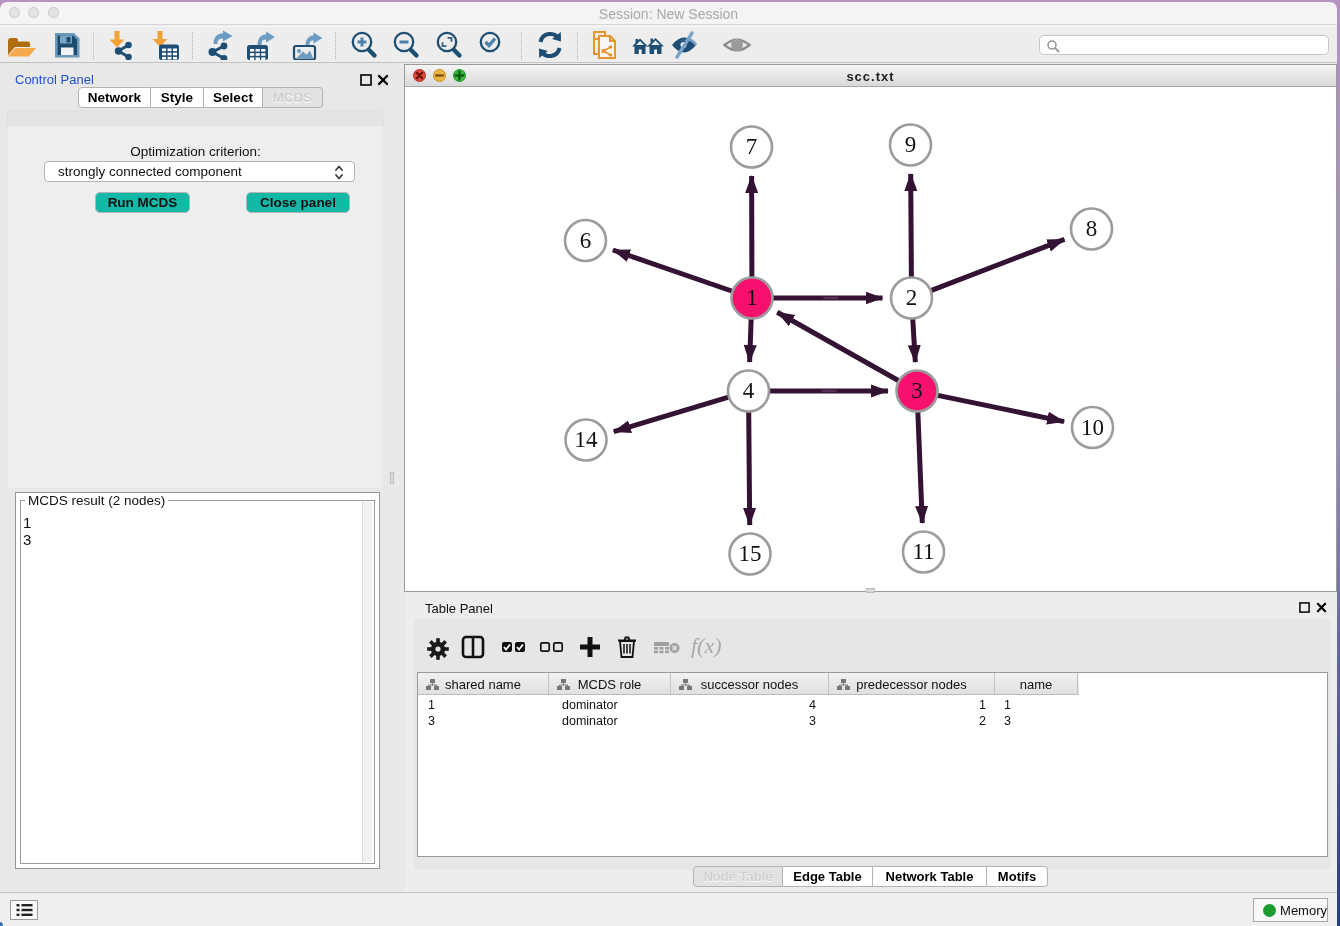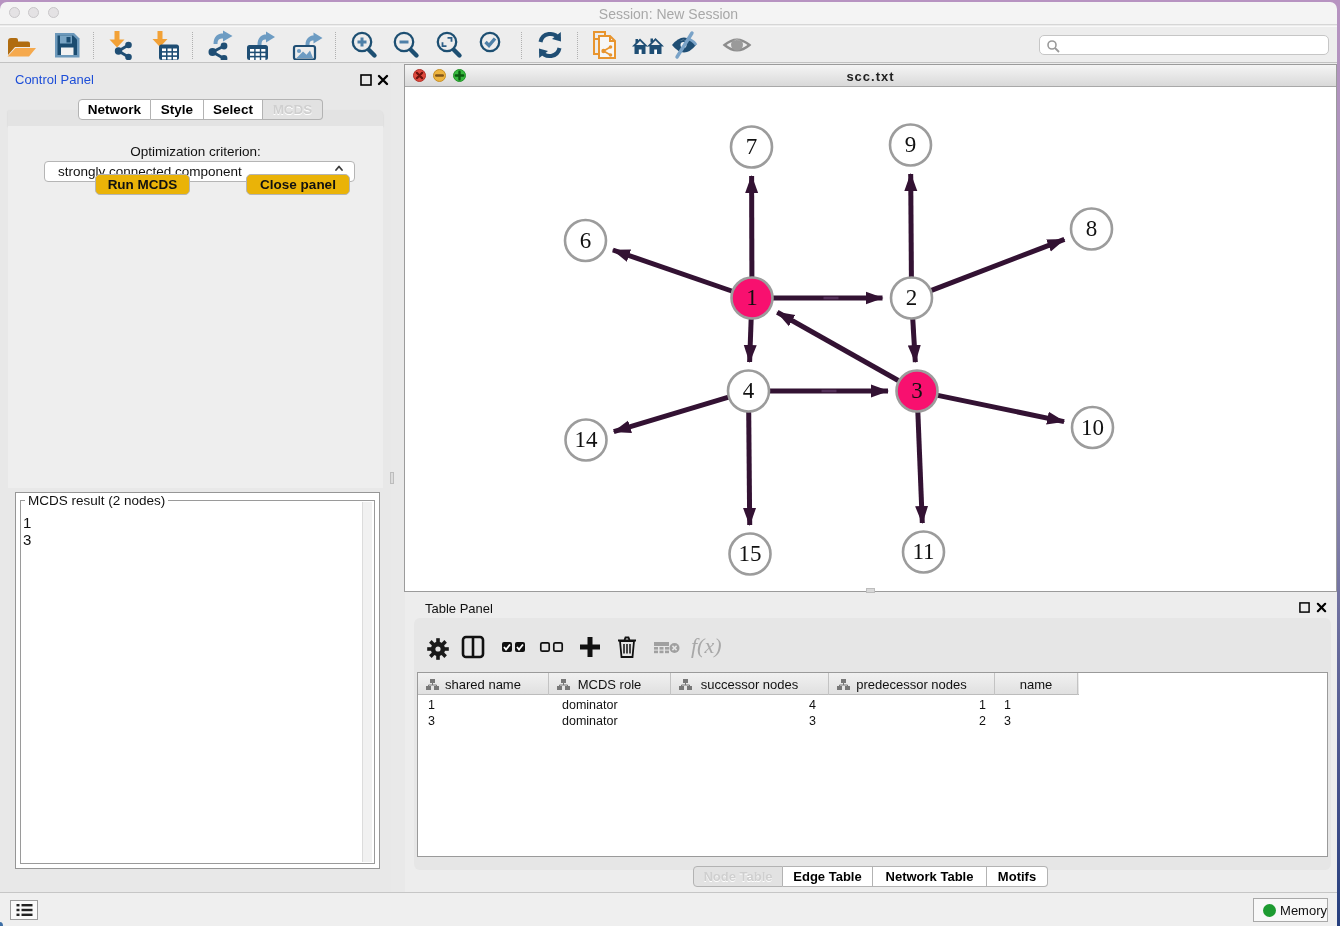--- a/index.html
+++ b/index.html
@@ -24,21 +24,21 @@
 .wbtn { position:absolute; top:11px; }
 .tabs { position:absolute; display:flex; font-size:13.5px; }
 .tab { border:1px solid #b3b3b3; background:#fff; color:#000; text-align:center; padding:2px 0 0 0; height:21px; border-left:none; font-weight:bold; }
 .tab.first { border-left:1px solid #b3b3b3; border-radius:4px 0 0 4px; }
 .tab.last { border-radius:0 4px 4px 0; }
 .tab.sel { background:#e2e2e2; color:#cfcfcf; text-shadow:0 1px 0 #fff; }
 #tabband { position:absolute; left:8px; top:47px; width:375px; height:16px; background:#e3e3e3; border-radius:0 5px 0 0; box-shadow:0 1px 2px rgba(0,0,0,0.12); }
 #inset { position:absolute; left:8px; top:63px; width:375px; height:362px; background:#eeeeee; }
 #optlabel { position:absolute; left:0; top:18px; width:375px; text-align:center; font-size:13.5px; color:#111; }
 #combo { position:absolute; left:36px; top:35px; width:311px; height:21px; background:#fff; border:1px solid #b5b5b5; border-radius:4px; font-size:13.5px; color:#111; padding:2px 0 0 13px; }
-.btn { position:absolute; top:48px; height:21px; background:#eab308; border:1px solid #b5b5b5; border-radius:5px; font-size:13.5px; color:#111; text-align:center; padding-top:2px; font-weight:bold; }
+.btn { position:absolute; top:66px; height:21px; background:#14b8a6; border:1px solid #b5b5b5; border-radius:5px; font-size:13.5px; color:#111; text-align:center; padding-top:2px; font-weight:bold; }
 
 #grp { position:absolute; left:15px; top:429px; width:365px; height:377px; border:1px solid #969696; background:#fff; }
 #grpline { position:absolute; left:4px; top:7px; right:4px; bottom:4px; border:1px solid #9a9a9a; }
 #grp .lbl { position:absolute; left:9px; top:0px; background:#fff; padding:0 3px; font-size:13.5px; color:#111; }
 #grp .v { position:absolute; left:7px; font-size:15px; color:#111; }
 #grp .sb { position:absolute; right:7px; top:9px; width:10px; height:360px; background:#f1f1f1; border-left:1px solid #dcdcdc; }
 
 #vsplit { left:391px; top:63px; width:14px; height:829px; background:#e9e9e9; }
 
 #netwin { left:404px; top:64px; width:933px; height:528px; border:1px solid #9b9b9b; background:#fff; }
@@ -213,21 +213,21 @@
 </div>
 <div class="abs" id="cpanel">
   <div class="hdr">Control Panel</div>
   <svg class="wbtn" style="left:360px;" width="12" height="12" viewBox="0 0 12 12">
       <rect x="1" y="1" width="10" height="10" fill="none" stroke="#000" stroke-width="1.6"></rect>
     </svg>
   <svg class="wbtn" style="left:377px;" width="12" height="12" viewBox="0 0 12 12">
       <path d="M2 2 L10 10 M10 2 L2 10" stroke="#000" stroke-width="2.4" stroke-linecap="round"></path>
     </svg>
   <div id="tabband"></div>
-  <div class="tabs" style="left:78px; top:36px;">
+  <div class="tabs" style="left:78px; top:24px;">
     <div class="tab first" style="width:73px;">Network</div>
     <div class="tab" style="width:53px;">Style</div>
     <div class="tab" style="width:59px;">Select</div>
     <div class="tab last sel" style="width:60px;">MCDS</div>
   </div>
   <div id="inset">
     <div id="combo">strongly connected component
       <svg style="position:absolute; right:10px; top:3px;" width="10" height="15" viewBox="0 0 10 15">
           <path d="M2 5 L5 1.5 L8 5 M2 10 L5 13.5 L8 10" fill="none" stroke="#3c3c3c" stroke-width="1.8" stroke-linecap="round" stroke-linejoin="round"></path>
         </svg>

